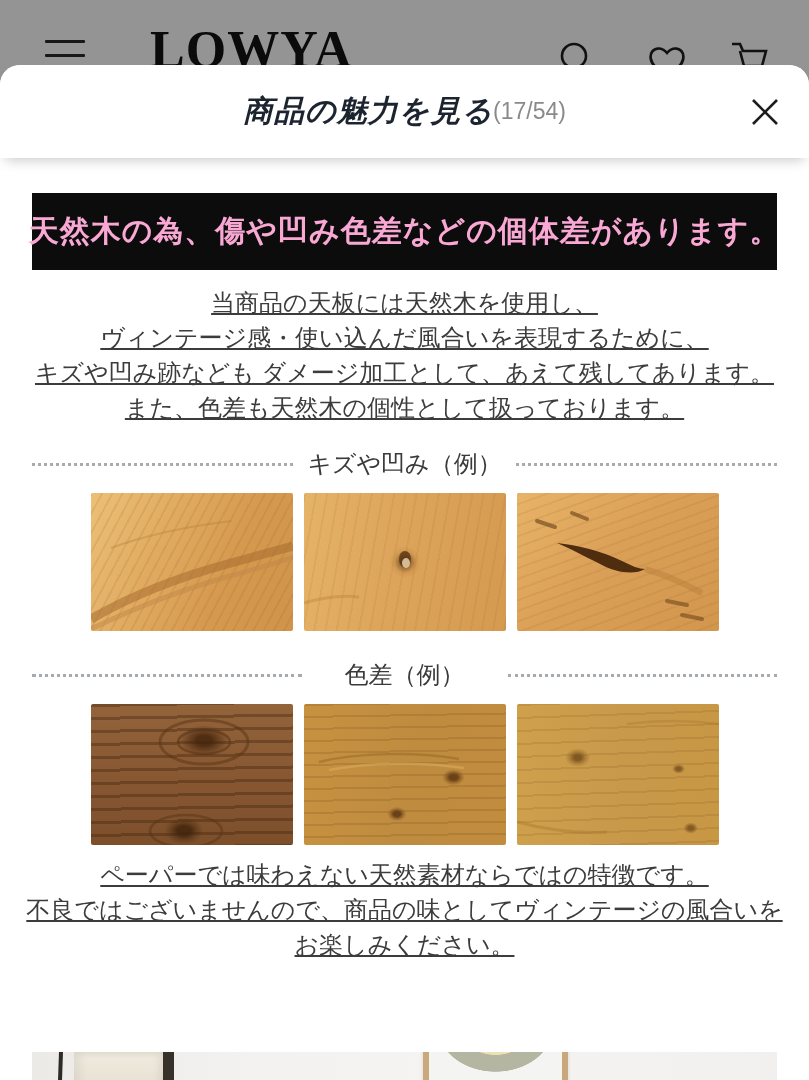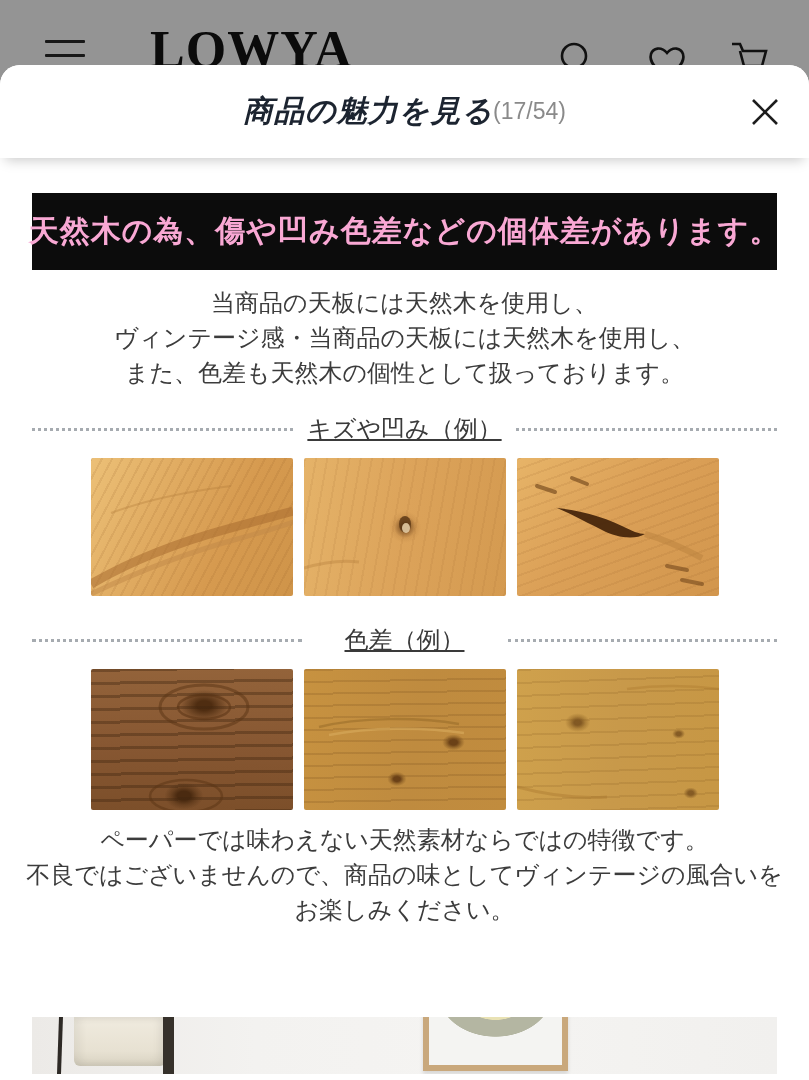--- a/index.html
+++ b/index.html
@@ -27,27 +27,27 @@
   .modal-counter{font-size:23px;color:var(--counter-gray,#8a8a8a);}
   .modal-close{position:absolute;right:24px;top:50%;transform:translateY(-50%);width:40px;height:40px;background:none;border:none;cursor:pointer;padding:0;display:flex;align-items:center;justify-content:center;}
   .modal-close svg{width:32px;height:32px;}
 
   .modal-body{position:relative;width:809px;}
 
   
   .banner{margin:35px 32px 0;height:77px;background:var(--banner-bg,#0c0c0c);color:#f9a8d4;display:flex;align-items:center;justify-content:center;font-size:30px;font-weight:700;letter-spacing:1px;white-space:nowrap;}
 
   
-  .para{margin-top:15px;text-align:center;font-size:24px;line-height:35px;color:#3c3c3c;}
+  .para{margin-top:15px;text-align:center;font-size:24px;line-height:35px;color:#3c3c3c;text-decoration:underline;}
   .para div{white-space:nowrap;}
 
   
   .divider{margin:23px 32px 0;display:flex;align-items:center;}
   .divider .dots{flex:1;border-top:3px dotted #a6abb0;height:0;}
-  .divider .lbl{font-size:24px;color:#3a3a3a;margin:0 14px;white-space:nowrap;text-decoration:underline;}
+  .divider .lbl{font-size:24px;color:#3a3a3a;margin:0 14px;white-space:nowrap;}
 
   
   .image-row{width:628px;margin:13px auto 0;display:flex;gap:11px;}
   .wood{width:202px;height:138px;position:relative;overflow:hidden;border-radius:2px;}
   .row2 .wood{height:141px;}
   .wood svg{position:absolute;inset:0;width:100%;height:100%;}
 
   .w-scratch{background:
     repeating-linear-gradient(118deg,rgba(150,95,40,.14) 0 2px,transparent 2px 9px),
     linear-gradient(115deg,#ecc077 0%,#e0ab61 35%,#d69a4f 65%,#cf9449 100%);}
@@ -134,21 +134,22 @@
         </svg>
       </button>
     </div>
 
     <div class="modal-body">
 
       <div class="banner">天然木の為、傷や凹み色差などの個体差があります。</div>
 
       <div class="para">
         <div>当商品の天板には天然木を使用し、</div>
-        <div>ヴィンテージ感・当商品の天板には天然木を使用し、</div>
+        <div>ヴィンテージ感・使い込んだ風合いを表現するために、</div>
+        <div>キズや凹み跡なども ダメージ加工として、あえて残してあります。</div>
         <div>また、色差も天然木の個性として扱っております。</div>
       </div>
 
       <div class="divider">
         <span class="dots"></span>
         <span class="lbl">キズや凹み（例）</span>
         <span class="dots"></span>
       </div>
 
       <div class="image-row row1">

